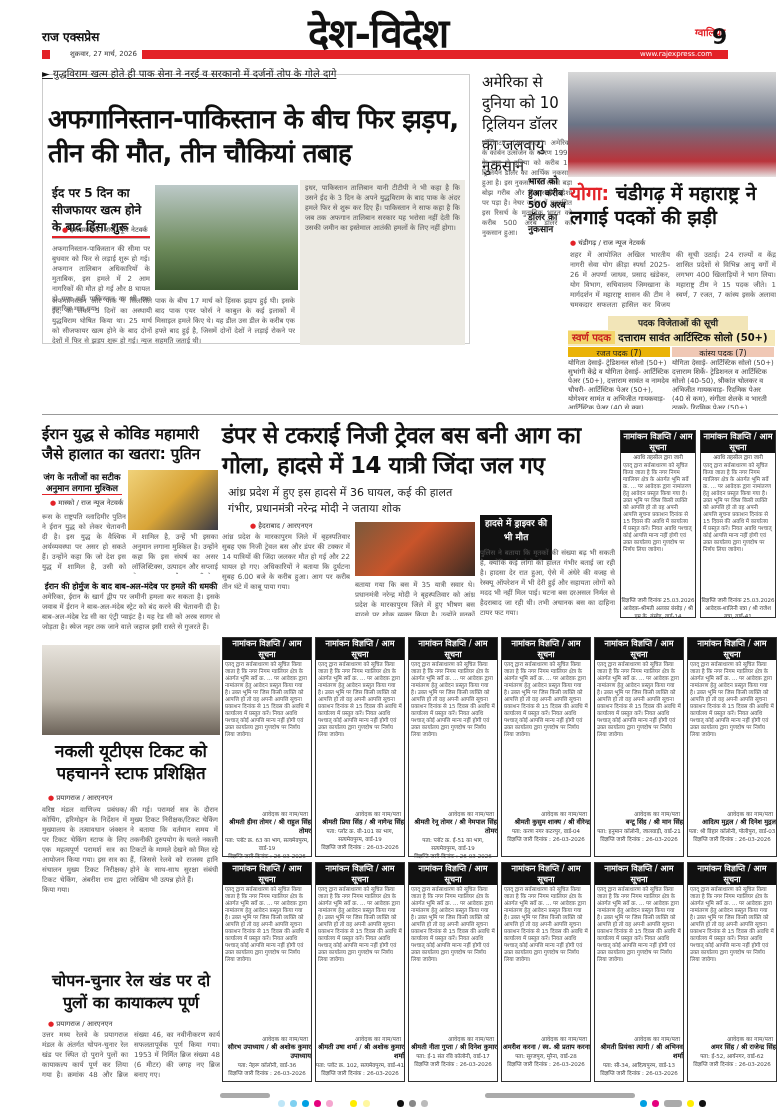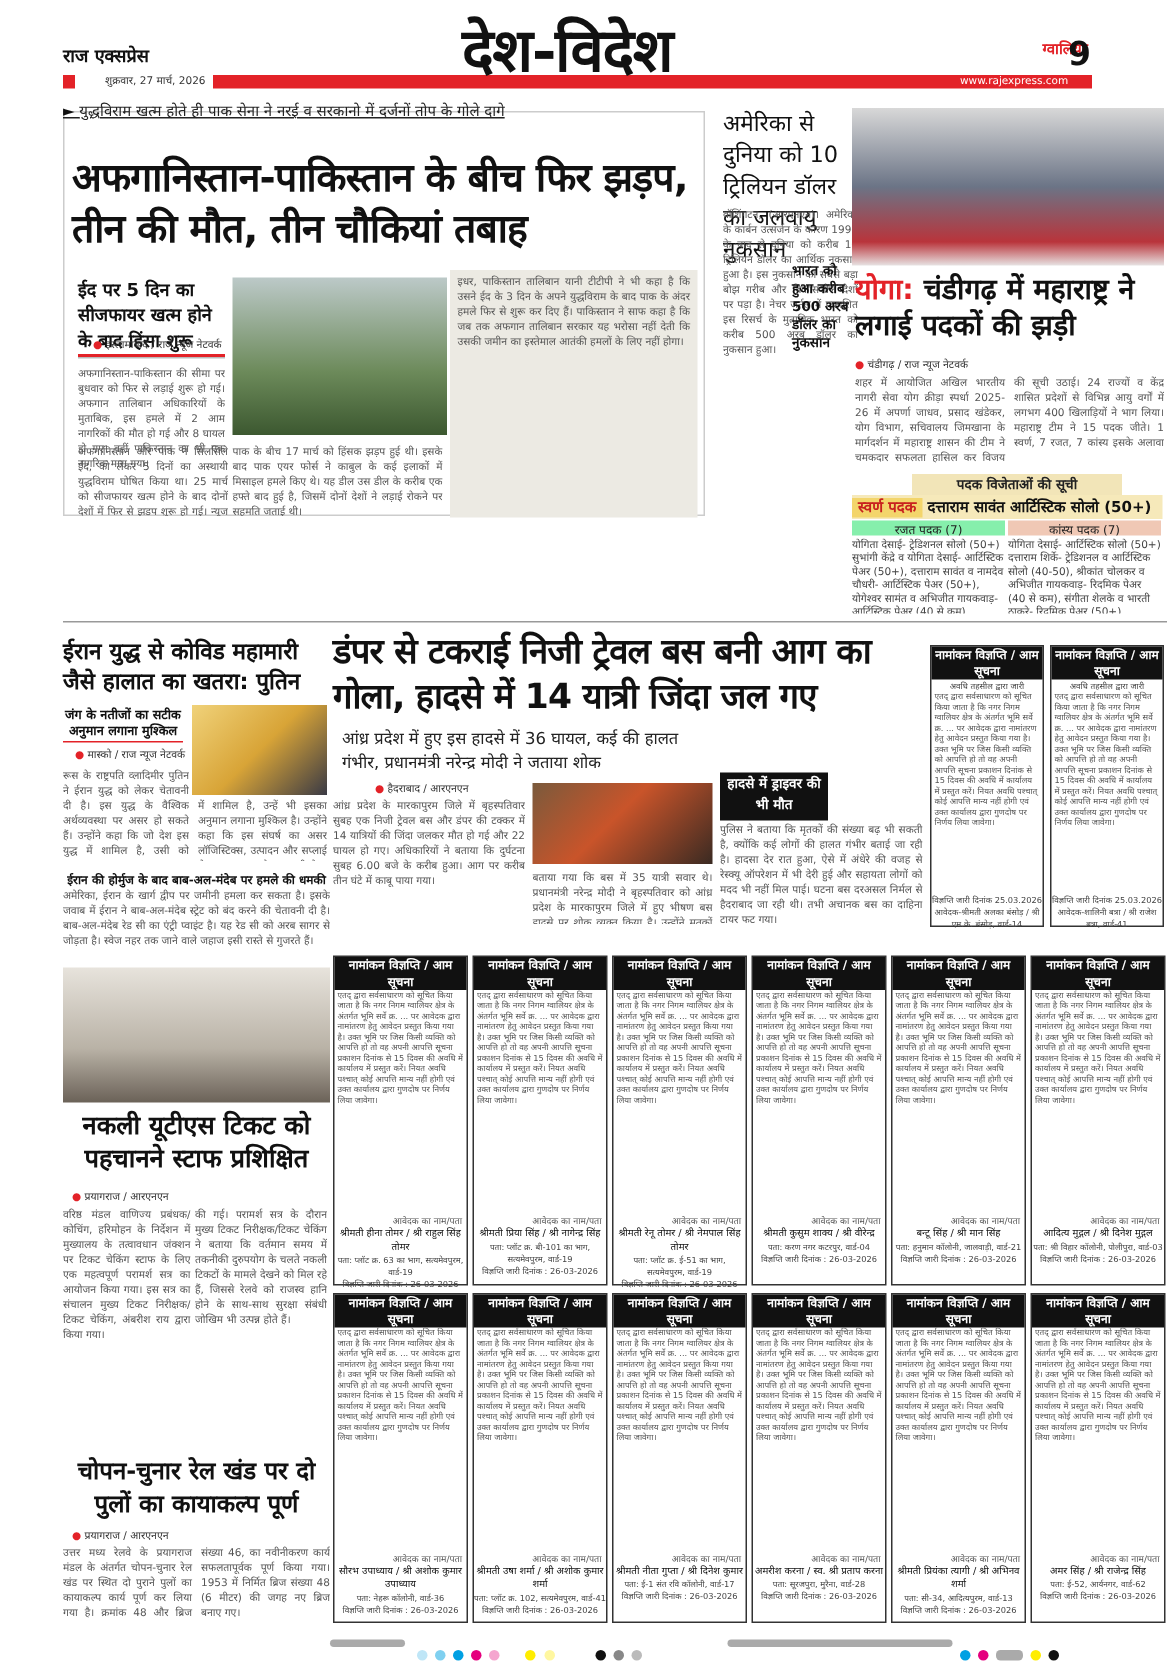--- a/index.html
+++ b/index.html
@@ -23,31 +23,31 @@
 .txt{font-size:7px;line-height:10px;color:#555;text-align:justify}
 .photo{background:linear-gradient(#bcc9c8,#6c8a5a 60%,#3c5830);}
 .pullbox{left:300px;top:180px;width:165px;height:165px;background:#eceae3}
 .pullhead{font-weight:bold;font-size:12px;line-height:16px;text-align:center;color:#111}
 .sidehead{left:482px;top:72px;width:90px;font-size:15px;line-height:21px;color:#111}
 .yoga{left:570px;top:181px;width:205px;font-weight:bold;font-size:19px;line-height:24px;color:#111}
 .yoga .red{color:#e32228}
 .medals-title{left:608px;top:316px;width:140px;height:14px;background:#f2e5b8;font-size:9px;font-weight:bold;text-align:center;color:#222}
 .gold{left:568px;top:330px;width:207px;height:16px;background:#f6e9ba;font-size:10px;font-weight:bold;color:#111}
 .gold .lbl{background:#f3d56b;color:#c8211f;padding:1px 4px}
-.silver-h{left:568px;top:347px;width:102px;height:10px;background:#86efac;font-size:8px;text-align:center}
+.silver-h{left:568px;top:347px;width:102px;height:10px;background:#eab308;font-size:8px;text-align:center}
 .bronze-h{left:672px;top:347px;width:102px;height:10px;background:#f0c8b5;font-size:8px;text-align:center}
 .medal-col{font-size:7px;line-height:9px;color:#444}
 .hr{height:1px;background:#bbb}
 .h2{font-weight:bold;color:#111}
 .black-box{background:#111;color:#fff;text-align:center;font-weight:bold}
 .notice{border:1px solid #333;background:#fff}
 .notice .nh{background:#111;color:#fff;font-size:8px;font-weight:bold;text-align:center;line-height:11px}
 .notice .nb{font-size:5.5px;line-height:7px;color:#555;padding:1px 2px;height:95px;overflow:hidden}
 .notice .ns{font-size:6px;text-align:right;color:#555;padding-right:3px}
-.notice .nn{font-size:8px;font-weight:normal;text-align:center;color:#111}
+.notice .nn{font-size:8px;font-weight:bold;text-align:right;color:#111}
 .notice .na{font-size:5.5px;text-align:center;color:#444}
 .notice .nd{font-size:5.5px;text-align:center;color:#444}
 .regbar{height:5px;background:#aaa;border-radius:3px}
 .dotc{width:7px;height:7px;border-radius:50%;display:inline-block}
 </style>
 </head>
 <body>
 
 <div class="abs masthead-left">राज एक्सप्रेस</div>
 <div class="abs redbox"></div>
@@ -99,21 +99,21 @@
 <div class="abs txt" style="left:132px;top:532px;width:86px;height:42px;overflow:hidden">में शामिल है, उन्हें भी इसका अनुमान लगाना मुश्किल है। उन्होंने कहा कि इस संघर्ष का असर लॉजिस्टिक्स, उत्पादन और सप्लाई चेन पर पड़ रहा है। साथ ही तेल, गैस, धातु और उर्वरक सेक्टर की कंपनियों पर दबाव बढ़ रहा है।</div>
 <div class="abs h2" style="left:42px;top:580px;width:178px;font-size:8px;text-align:center">ईरान की होर्मुज के बाद बाब-अल-मंदेब पर हमले की धमकी</div>
 <div class="abs txt" style="left:42px;top:592px;width:178px;height:42px;overflow:hidden">अमेरिका, ईरान के खार्ग द्वीप पर जमीनी हमला कर सकता है। इसके जवाब में ईरान ने बाब-अल-मंदेब स्ट्रेट को बंद करने की चेतावनी दी है। बाब-अल-मंदेब रेड सी का एंट्री प्वाइंट है। यह रेड सी को अरब सागर से जोड़ता है। स्वेज नहर तक जाने वाले जहाज इसी रास्ते से गुजरते हैं।</div>
 
 <div class="abs h2" style="left:222px;top:420px;width:398px;font-size:23px;line-height:30px;letter-spacing:-0.5px">डंपर से टकराई निजी ट्रेवल बस बनी आग का गोला, हादसे में 14 यात्री जिंदा जल गए</div>
 <div class="abs" style="left:228px;top:485px;width:250px;font-size:11px;line-height:16px;color:#222">आंध्र प्रदेश में हुए इस हादसे में 36 घायल, कई की हालत गंभीर, प्रधानमंत्री नरेन्द्र मोदी ने जताया शोक</div>
 <div class="abs byline" style="left:250px;top:521px"><span class="dot">● </span><span>हैदराबाद / आरएनएन</span></div>
 <div class="abs txt" style="left:222px;top:532px;width:128px;height:84px;overflow:hidden">आंध्र प्रदेश के मारकापुरम जिले में बृहस्पतिवार सुबह एक निजी ट्रेवल बस और डंपर की टक्कर में 14 यात्रियों की जिंदा जलकर मौत हो गई और 22 घायल हो गए। अधिकारियों ने बताया कि दुर्घटना सुबह 6.00 बजे के करीब हुआ। आग पर करीब तीन घंटे में काबू पाया गया।</div>
 <div class="abs" style="left:355px;top:522px;width:120px;height:54px;background:linear-gradient(135deg,#7a5a3c,#c9542a 45%,#3a2a22)"></div>
 <div class="abs txt" style="left:355px;top:580px;width:120px;height:36px;overflow:hidden">बताया गया कि बस में 35 यात्री सवार थे। प्रधानमंत्री नरेन्द्र मोदी ने बृहस्पतिवार को आंध्र प्रदेश के मारकापुरम जिले में हुए भीषण बस हादसे पर शोक व्यक्त किया है। उन्होंने मृतकों के परिजनों को दो-दो लाख व घायलों के लिए 50-50 हजार रु. की मदद राशि की घोषणा की है।</div>
-<div class="abs black-box" style="left:480px;top:515px;width:72px;height:32px;font-size:9px;line-height:14px;padding-top:1px">हादसे में ड्राइवर की भी मौत</div>
+<div class="abs black-box" style="left:480px;top:515px;width:72px;height:45px;font-size:9px;line-height:14px;padding-top:1px">हादसे में ड्राइवर की भी मौत</div>
 <div class="abs txt" style="left:480px;top:548px;width:135px;height:68px;overflow:hidden">पुलिस ने बताया कि मृतकों की संख्या बढ़ भी सकती है, क्योंकि कई लोगों की हालत गंभीर बताई जा रही है। हादसा देर रात हुआ, ऐसे में अंधेरे की वजह से रेस्क्यू ऑपरेशन में भी देरी हुई और सहायता लोगों को मदद भी नहीं मिल पाई। घटना बस दरअसल निर्मल से हैदराबाद जा रही थी। तभी अचानक बस का दाहिना टायर फट गया।</div>
 
 <div class="abs" style="left:42px;top:645px;width:178px;height:90px;background:linear-gradient(#e7e3dc,#b9b2a6 60%,#6b6258)"></div>
 <div class="abs h2" style="left:42px;top:740px;width:178px;font-size:17px;line-height:22px;text-align:center">नकली यूटीएस टिकट को पहचानने स्टाफ प्रशिक्षित</div>
 <div class="abs byline" style="left:48px;top:793px"><span class="dot">● </span><span>प्रयागराज / आरएनएन</span></div>
 <div class="abs txt" style="left:42px;top:805px;width:85px;height:150px;overflow:hidden">वरिष्ठ मंडल वाणिज्य प्रबंधक/कोचिंग, हरिमोहन के निर्देशन में मुख्यालय के तत्वावधान जंक्शन पर टिकट चेकिंग स्टाफ के लिए एक महत्वपूर्ण परामर्श सत्र का आयोजन किया गया। इस सत्र का संचालन मुख्य टिकट निरीक्षक/टिकट चेकिंग, अंबरीश राय द्वारा किया गया।</div>
 <div class="abs txt" style="left:130px;top:805px;width:88px;height:150px;overflow:hidden">की गई। परामर्श सत्र के दौरान मुख्य टिकट निरीक्षक/टिकट चेकिंग ने बताया कि वर्तमान समय में तकनीकी दुरुपयोग के चलते नकली टिकटों के मामले देखने को मिल रहे हैं, जिससे रेलवे को राजस्व हानि होने के साथ-साथ सुरक्षा संबंधी जोखिम भी उत्पन्न होते हैं।</div>
 
 <div class="abs h2" style="left:42px;top:970px;width:178px;font-size:16px;line-height:22px;text-align:center">चोपन-चुनार रेल खंड पर दो पुलों का कायाकल्प पूर्ण</div>
 <div class="abs byline" style="left:48px;top:1019px"><span class="dot">● </span><span>प्रयागराज / आरएनएन</span></div>

